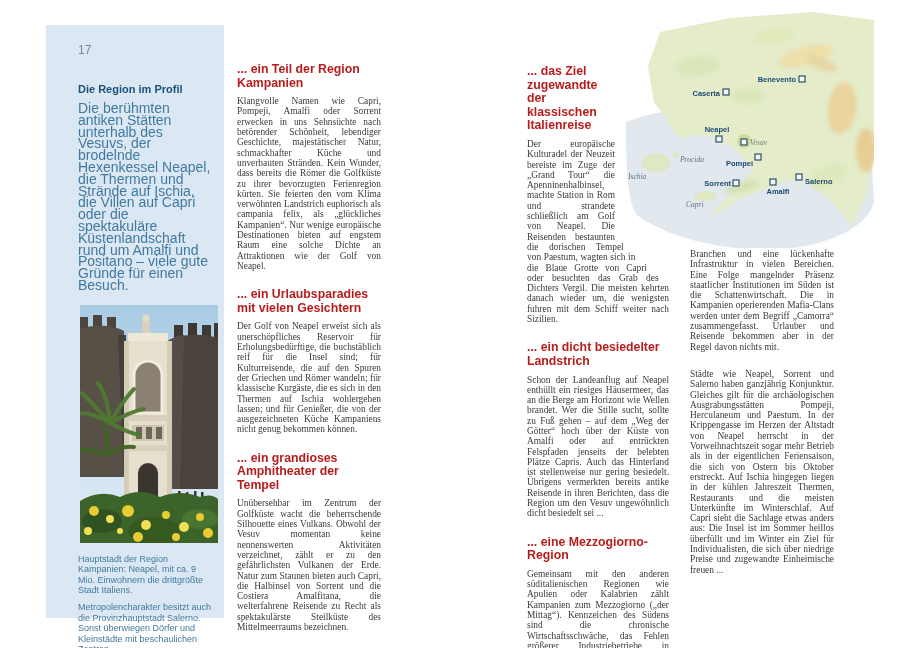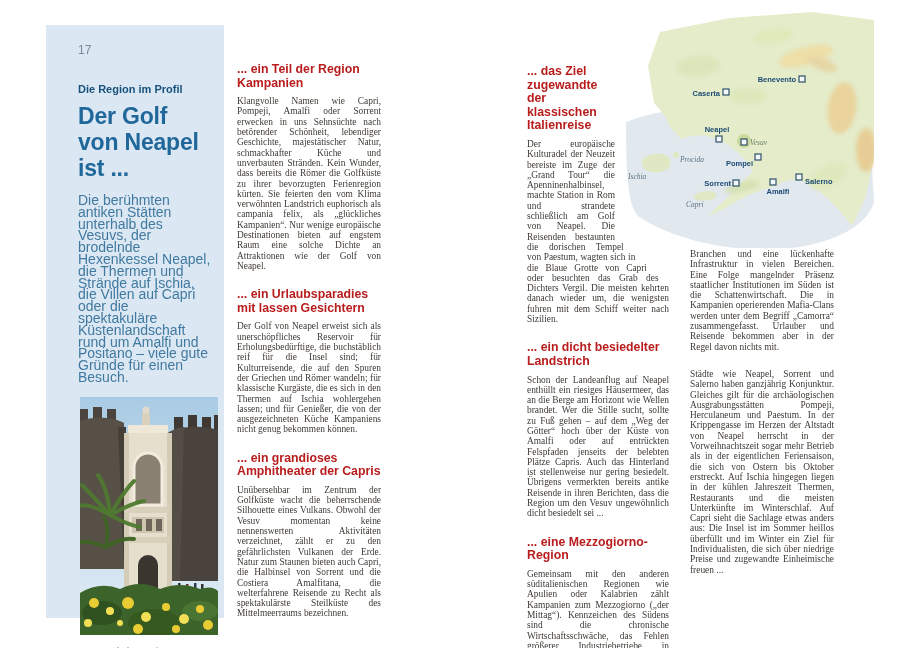--- a/index.html
+++ b/index.html
@@ -37,21 +37,20 @@
 </style>
 </head>
 <body>
 
 <div class="page">
 
   <aside class="sidebar">
     <div class="sidebar-inner">
       <div class="pagenum">17</div>
       <div class="kicker">Die Region im Profil</div>
-      <h1 class="title">Der Golf von Neapel ist ...</h1>
       <p class="intro">Die berühmten antiken Stätten unterhalb des Vesuvs, der brodelnde Hexenkessel Neapel, die Thermen und Strände auf Ischia, die Villen auf Capri oder die spektakuläre Küstenlandschaft rund um Amalfi und Positano – viele gute Gründe für einen Besuch.</p>
 
       <div class="photo">
         <svg width="138" height="238" viewBox="0 0 138 238">
           <defs>
             <linearGradient id="skyg" x1="0" y1="0" x2="0" y2="1">
               <stop offset="0" stop-color="#a9cbe4"></stop>
                 <stop offset="1" stop-color="#e3eef6"></stop>
             </linearGradient>
           </defs>
@@ -136,25 +135,25 @@
       <p class="caption">Metropolencharakter besitzt auch die Provinzhauptstadt Salerno. Sonst überwiegen Dörfer und Kleinstädte mit beschaulichen Zentren.</p>
     </div>
   </aside>
 
   <div class="col col2">
     <div class="section">
       <h3 class="sec">... ein Teil der Region Kampanien</h3>
       <p class="body">Klangvolle Namen wie Capri, Pompeji, Amalfi oder Sorrent erwecken in uns Sehnsüchte nach betörender Schönheit, lebendiger Geschichte, majestätischer Natur, schmackhafter Küche und unverbauten Stränden. Kein Wunder, dass bereits die Römer die Golfküste zu ihrer bevorzugten Ferienregion kürten. Sie feierten den vom Klima verwöhnten Landstrich euphorisch als campania felix, als „glückliches Kampanien“. Nur wenige europäische Destinationen bieten auf engstem Raum eine solche Dichte an Attraktionen wie der Golf von Neapel.</p>
     </div>
     <div class="section">
-      <h3 class="sec">... ein Urlaubsparadies mit lassen Gesichtern</h3>
+      <h3 class="sec">... ein Urlaubsparadies mit vielen Gesichtern</h3>
       <p class="body">Der Golf von Neapel erweist sich als unerschöpfliches Reservoir für Erholungsbedürftige, die buchstäblich reif für die Insel sind; für Kulturreisende, die auf den Spuren der Griechen und Römer wandeln; für klassische Kurgäste, die es sich in den Thermen auf Ischia wohlergehen lassen; und für Genießer, die von der ausgezeichneten Küche Kampaniens nicht genug bekommen können.</p>
     </div>
     <div class="section">
-      <h3 class="sec">... ein grandioses Amphitheater der Capris</h3>
+      <h3 class="sec">... ein grandioses Amphitheater der Tempel</h3>
       <p class="body">Unübersehbar im Zentrum der Golfküste wacht die beherrschende Silhouette eines Vulkans. Obwohl der Vesuv momentan keine nennenswerten Aktivitäten verzeichnet, zählt er zu den gefährlichsten Vulkanen der Erde. Natur zum Staunen bieten auch Capri, die Halbinsel von Sorrent und die Costiera Amalfitana, die welterfahrene Reisende zu Recht als spektakulärste Steilküste des Mittelmeerraums bezeichnen.</p>
     </div>
   </div>
 
   <div class="col col3">
     <div class="map-spacer"></div>
     <div class="section">
       <h3 class="sec">... das Ziel zugewandte der klassischen Italienreise</h3>
       <p class="body">Der europäische Kulturadel der Neuzeit bereiste im Zuge der „Grand Tour“ die Apenninenhalbinsel, machte Station in Rom und strandete schließlich am Golf von Neapel. Die Reisenden bestaunten die dorischen Tempel von Paestum, wagten sich in die Blaue Grotte von Capri oder besuchten das Grab des Dichters Vergil. Die meisten kehrten danach wieder um, die wenigsten fuhren mit dem Schiff weiter nach Sizilien.</p>
     </div>

